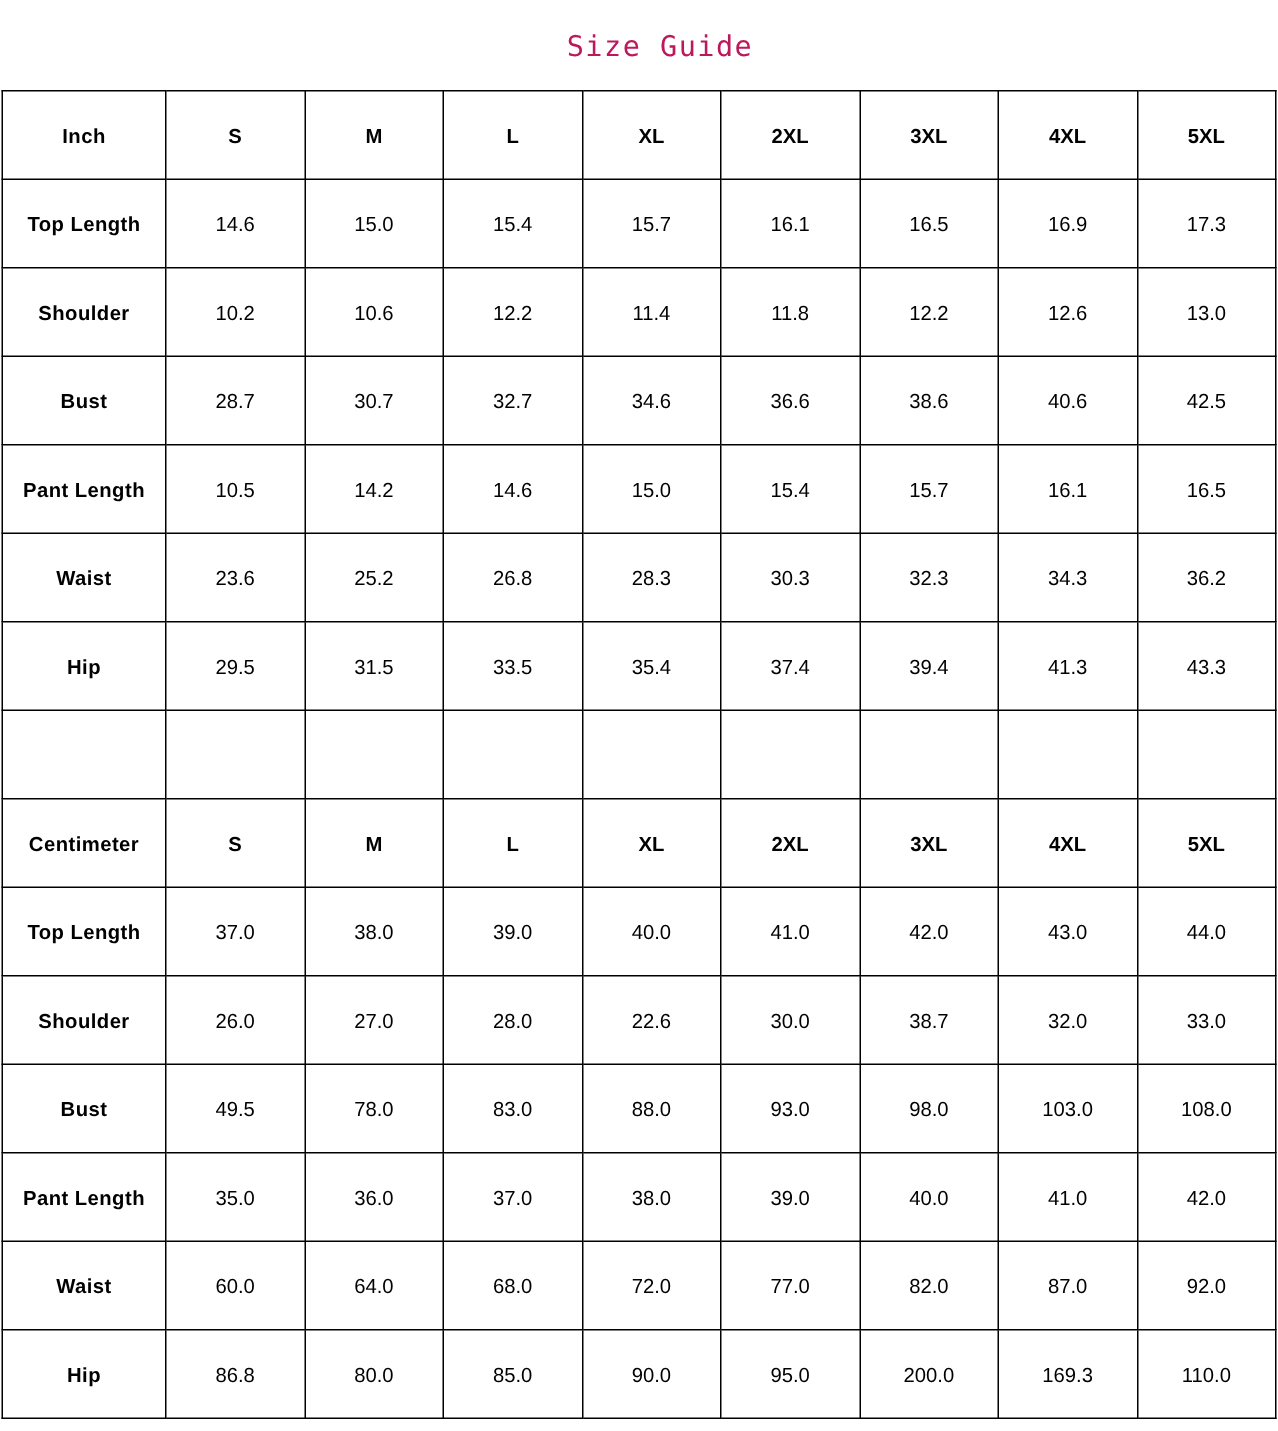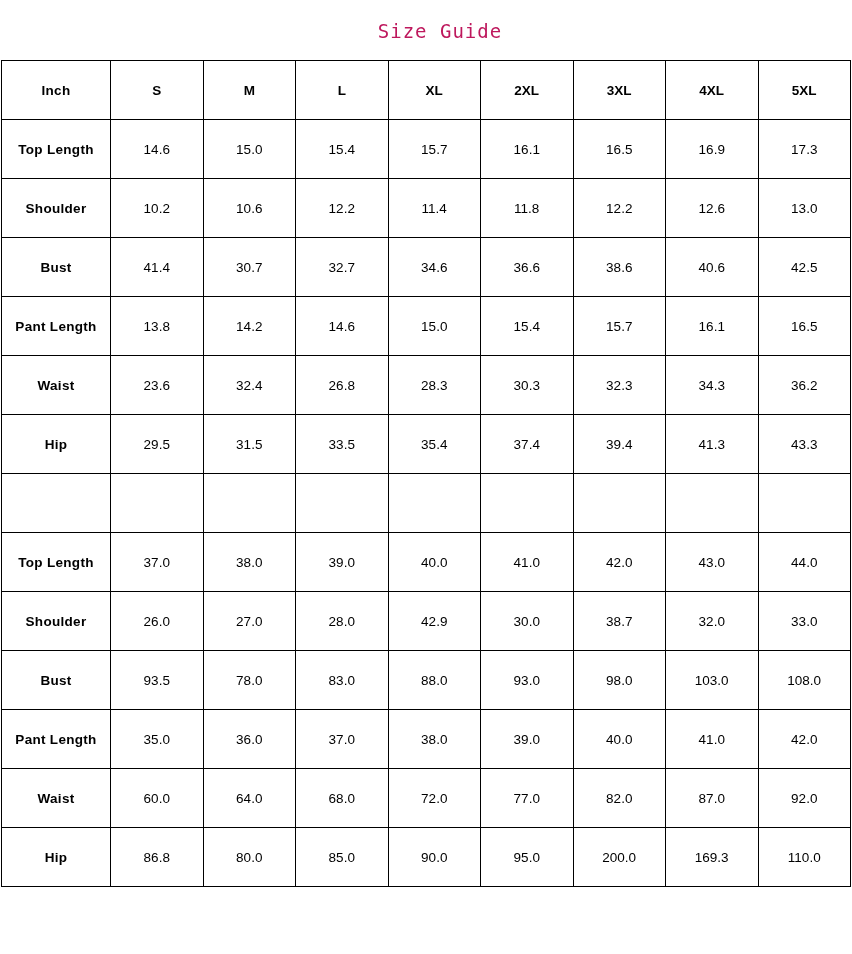--- a/index.html
+++ b/index.html
@@ -108,46 +108,46 @@
         <td>12.2</td>
         <td>11.4</td>
         <td>11.8</td>
         <td>12.2</td>
         <td>12.6</td>
         <td>13.0</td>
       </tr>
 
       <tr>
         <td class="rowhead">Bust</td>
-        <td>41.4</td>
+        <td>28.7</td>
         <td>30.7</td>
         <td>32.7</td>
         <td>34.6</td>
         <td>36.6</td>
         <td>38.6</td>
         <td>40.6</td>
         <td>42.5</td>
       </tr>
 
       <tr>
         <td class="rowhead">Pant Length</td>
-        <td>13.8</td>
+        <td>10.5</td>
         <td>14.2</td>
         <td>14.6</td>
         <td>15.0</td>
         <td>15.4</td>
         <td>15.7</td>
         <td>16.1</td>
         <td>16.5</td>
       </tr>
 
       <tr>
         <td class="rowhead">Waist</td>
         <td>23.6</td>
-        <td>32.4</td>
+        <td>25.2</td>
         <td>26.8</td>
         <td>28.3</td>
         <td>30.3</td>
         <td>32.3</td>
         <td>34.3</td>
         <td>36.2</td>
       </tr>
 
       <tr>
         <td class="rowhead">Hip</td>
@@ -166,48 +166,59 @@
         <td></td>
         <td></td>
         <td></td>
         <td></td>
         <td></td>
         <td></td>
         <td></td>
         <td></td>
       </tr>
 
+      <tr>
+        <td class="rowhead">Centimeter</td>
+        <td class="colhead">S</td>
+        <td class="colhead">M</td>
+        <td class="colhead">L</td>
+        <td class="colhead">XL</td>
+        <td class="colhead">2XL</td>
+        <td class="colhead">3XL</td>
+        <td class="colhead">4XL</td>
+        <td class="colhead">5XL</td>
+      </tr>
 
       <tr>
         <td class="rowhead">Top Length</td>
         <td>37.0</td>
         <td>38.0</td>
         <td>39.0</td>
         <td>40.0</td>
         <td>41.0</td>
         <td>42.0</td>
         <td>43.0</td>
         <td>44.0</td>
       </tr>
 
       <tr>
         <td class="rowhead">Shoulder</td>
         <td>26.0</td>
         <td>27.0</td>
         <td>28.0</td>
-        <td>42.9</td>
+        <td>22.6</td>
         <td>30.0</td>
         <td>38.7</td>
         <td>32.0</td>
         <td>33.0</td>
       </tr>
 
       <tr>
         <td class="rowhead">Bust</td>
-        <td>93.5</td>
+        <td>49.5</td>
         <td>78.0</td>
         <td>83.0</td>
         <td>88.0</td>
         <td>93.0</td>
         <td>98.0</td>
         <td>103.0</td>
         <td>108.0</td>
       </tr>
 
       <tr>

